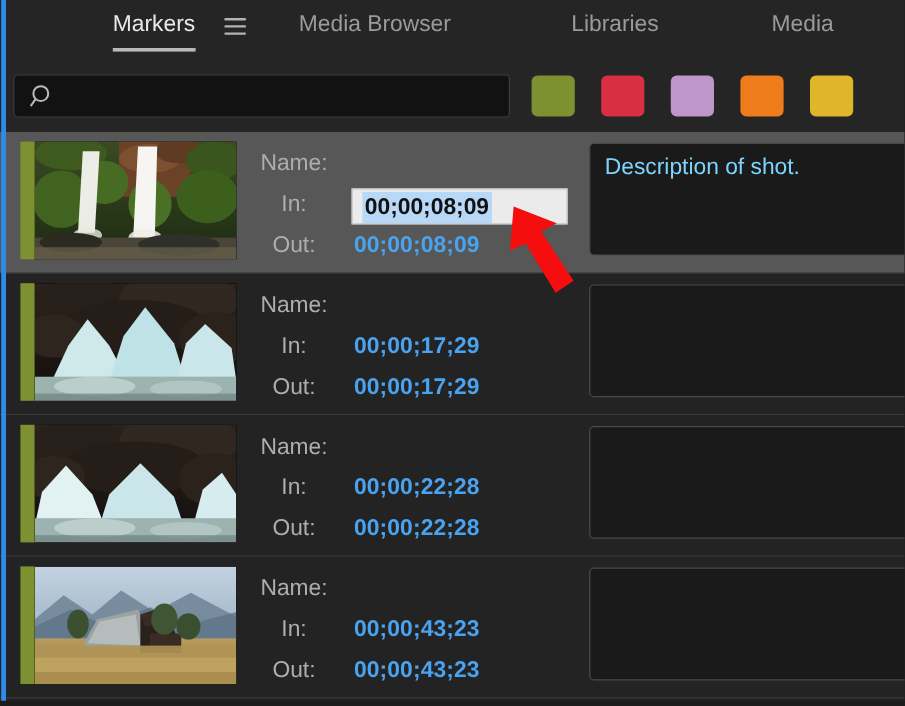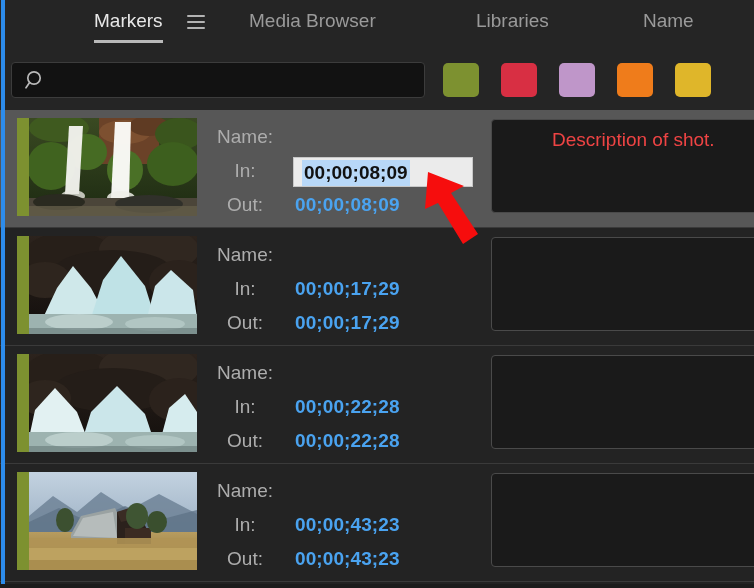--- a/index.html
+++ b/index.html
@@ -210,25 +210,24 @@
     background: #1a1a1a;
     border: 1px solid #4a4a4a;
     border-radius: 4px;
     box-sizing: border-box;
     cursor: text;
     overflow: hidden;
   }
   .desctext {
     position: absolute;
     left: 12px; top: 8px;
-    color: #ef4444;
+    color: #7dd3fc;
     font-size: 19px;
     line-height: 24px;
     white-space: pre-wrap;
-    margin-left: 48px;
   }
 
   
   .arrow {
     position: absolute;
     left: 418px;
     top: 162px;
     width: 96px;
     height: 88px;
     pointer-events: none;
@@ -254,21 +253,21 @@
         <i></i>
     </div>
 
     <div class="tab" id="tab-libs">
       <span>Libraries</span>
     </div>
     <div class="tab" id="tab-media">
       <span>Media Browser</span>
     </div>
     <div class="tab" id="tab-info">
-      <span>Name</span>
+      <span>Media</span>
     </div>
   </div>
 
   <div class="searchrow">
     <div class="searchbox" title="">
       <span class="search-glyph">
         <svg viewBox="0 0 22 22" width="22" height="22">
           <circle cx="9" cy="8" r="6.2" fill="none" stroke="#b9b9b9" stroke-width="1.7"></circle>
           <line x1="4.6" y1="12.6" x2="1" y2="17.8" stroke="#b9b9b9" stroke-width="1.7" stroke-linecap="round"></line>
         </svg>

